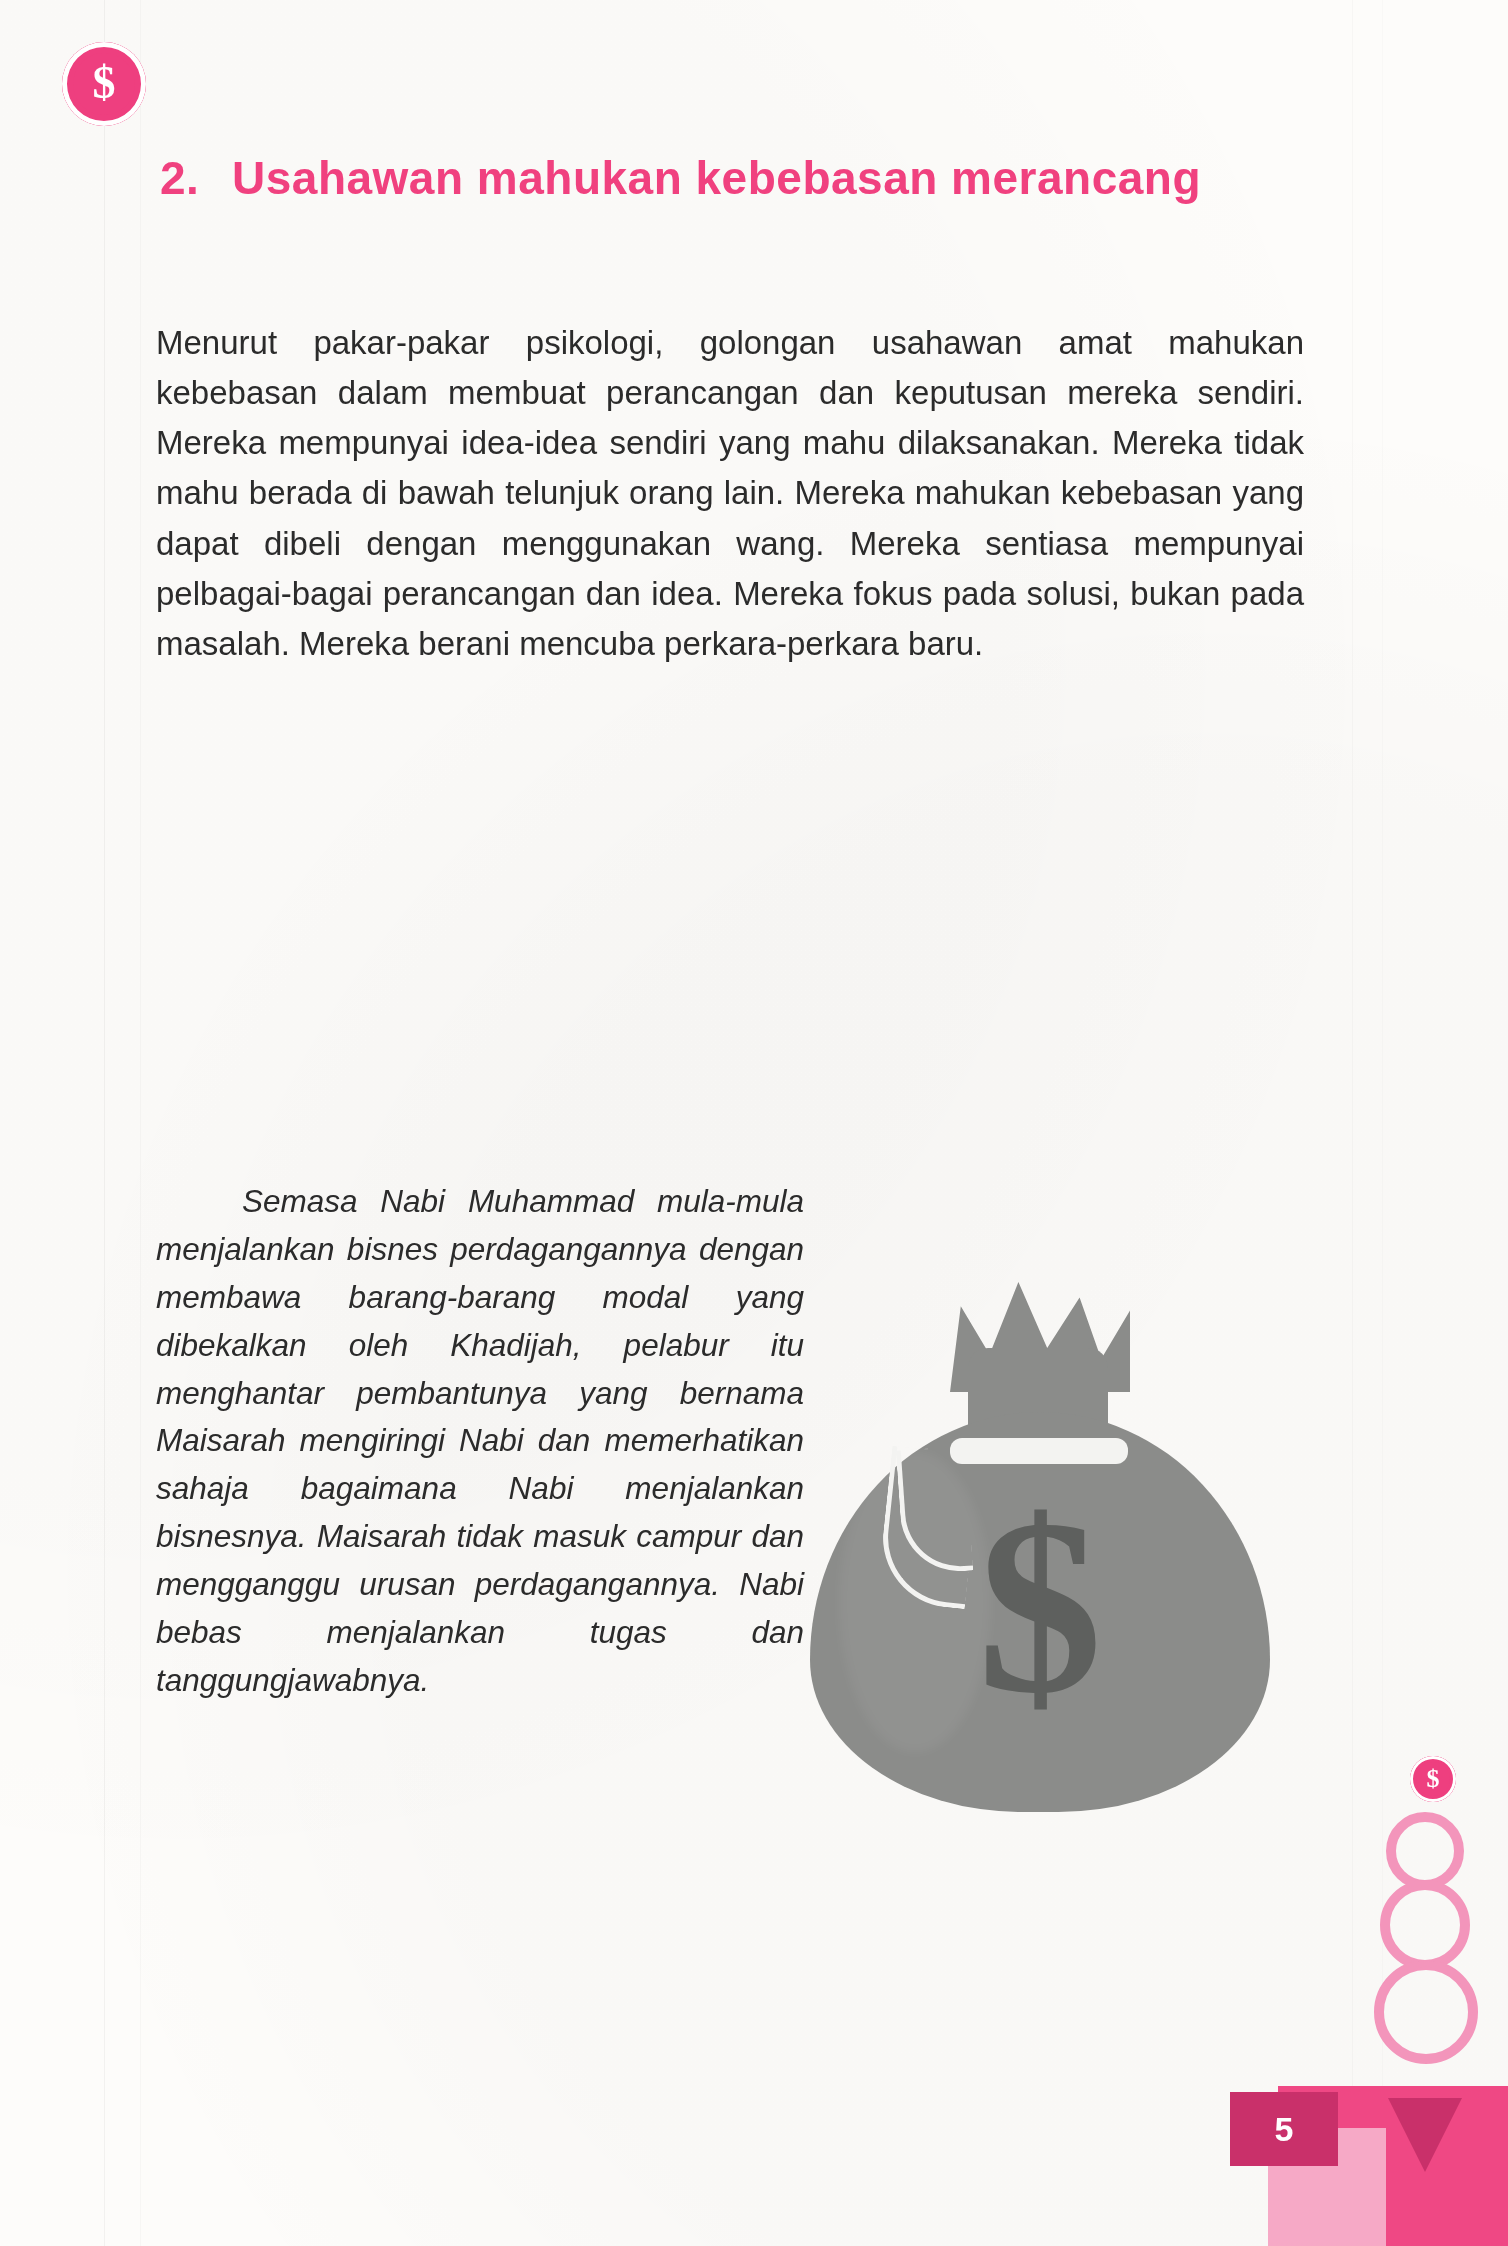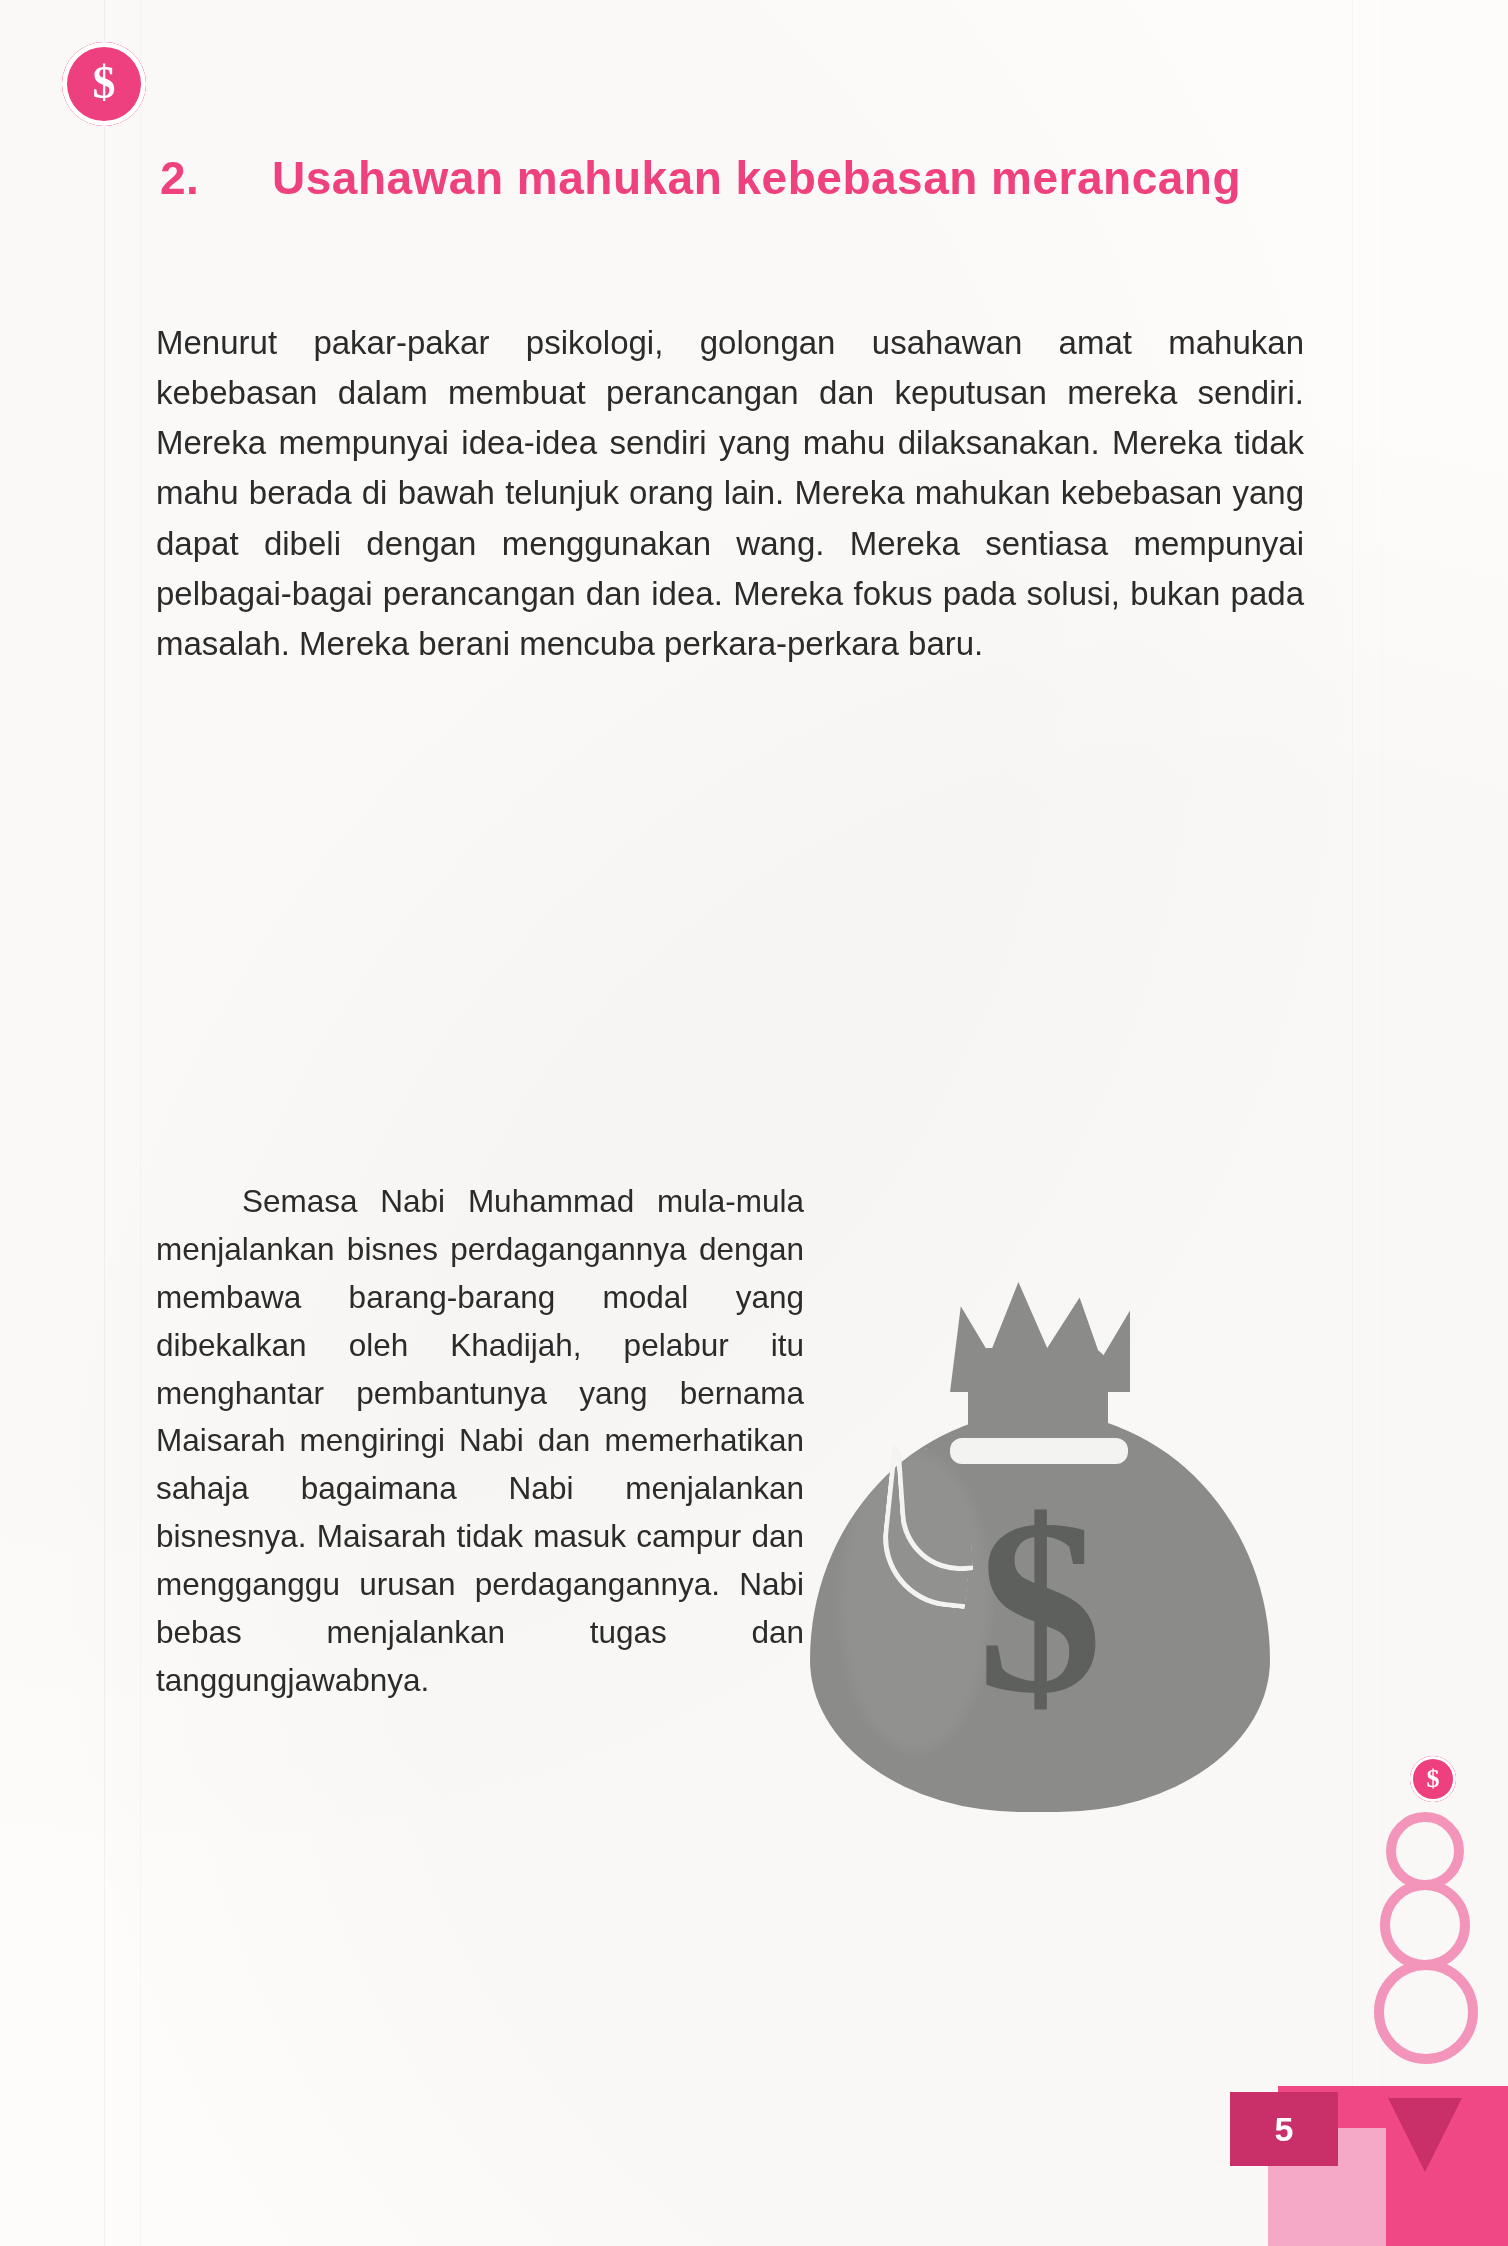--- a/index.html
+++ b/index.html
@@ -73,40 +73,40 @@
     font-weight: bold;
     line-height: 1.22;
     letter-spacing: 0.5px;
   }
   .heading .num {
     display: inline-block;
     width: 72px;
   }
   .heading .txt {
     display: inline;
-    margin-left: 40px;
   }
 
   
   .body-col {
     position: absolute;
     left: 156px;
     top: 318px;
     width: 1148px;
     color: #2b2b2b;
     font-size: 33px;
     line-height: 1.52;
   }
   .para {
     text-align: justify;
     text-justify: inter-word;
     margin: 0 0 0 0;
   }
   .para.indent {
     text-indent: 86px;
+    font-style: italic;
   }
 
   
   .para-wrap {
     position: absolute;
     left: 156px;
     top: 1178px;
     width: 1148px;
     color: #2b2b2b;
     font-size: 31.5px;

